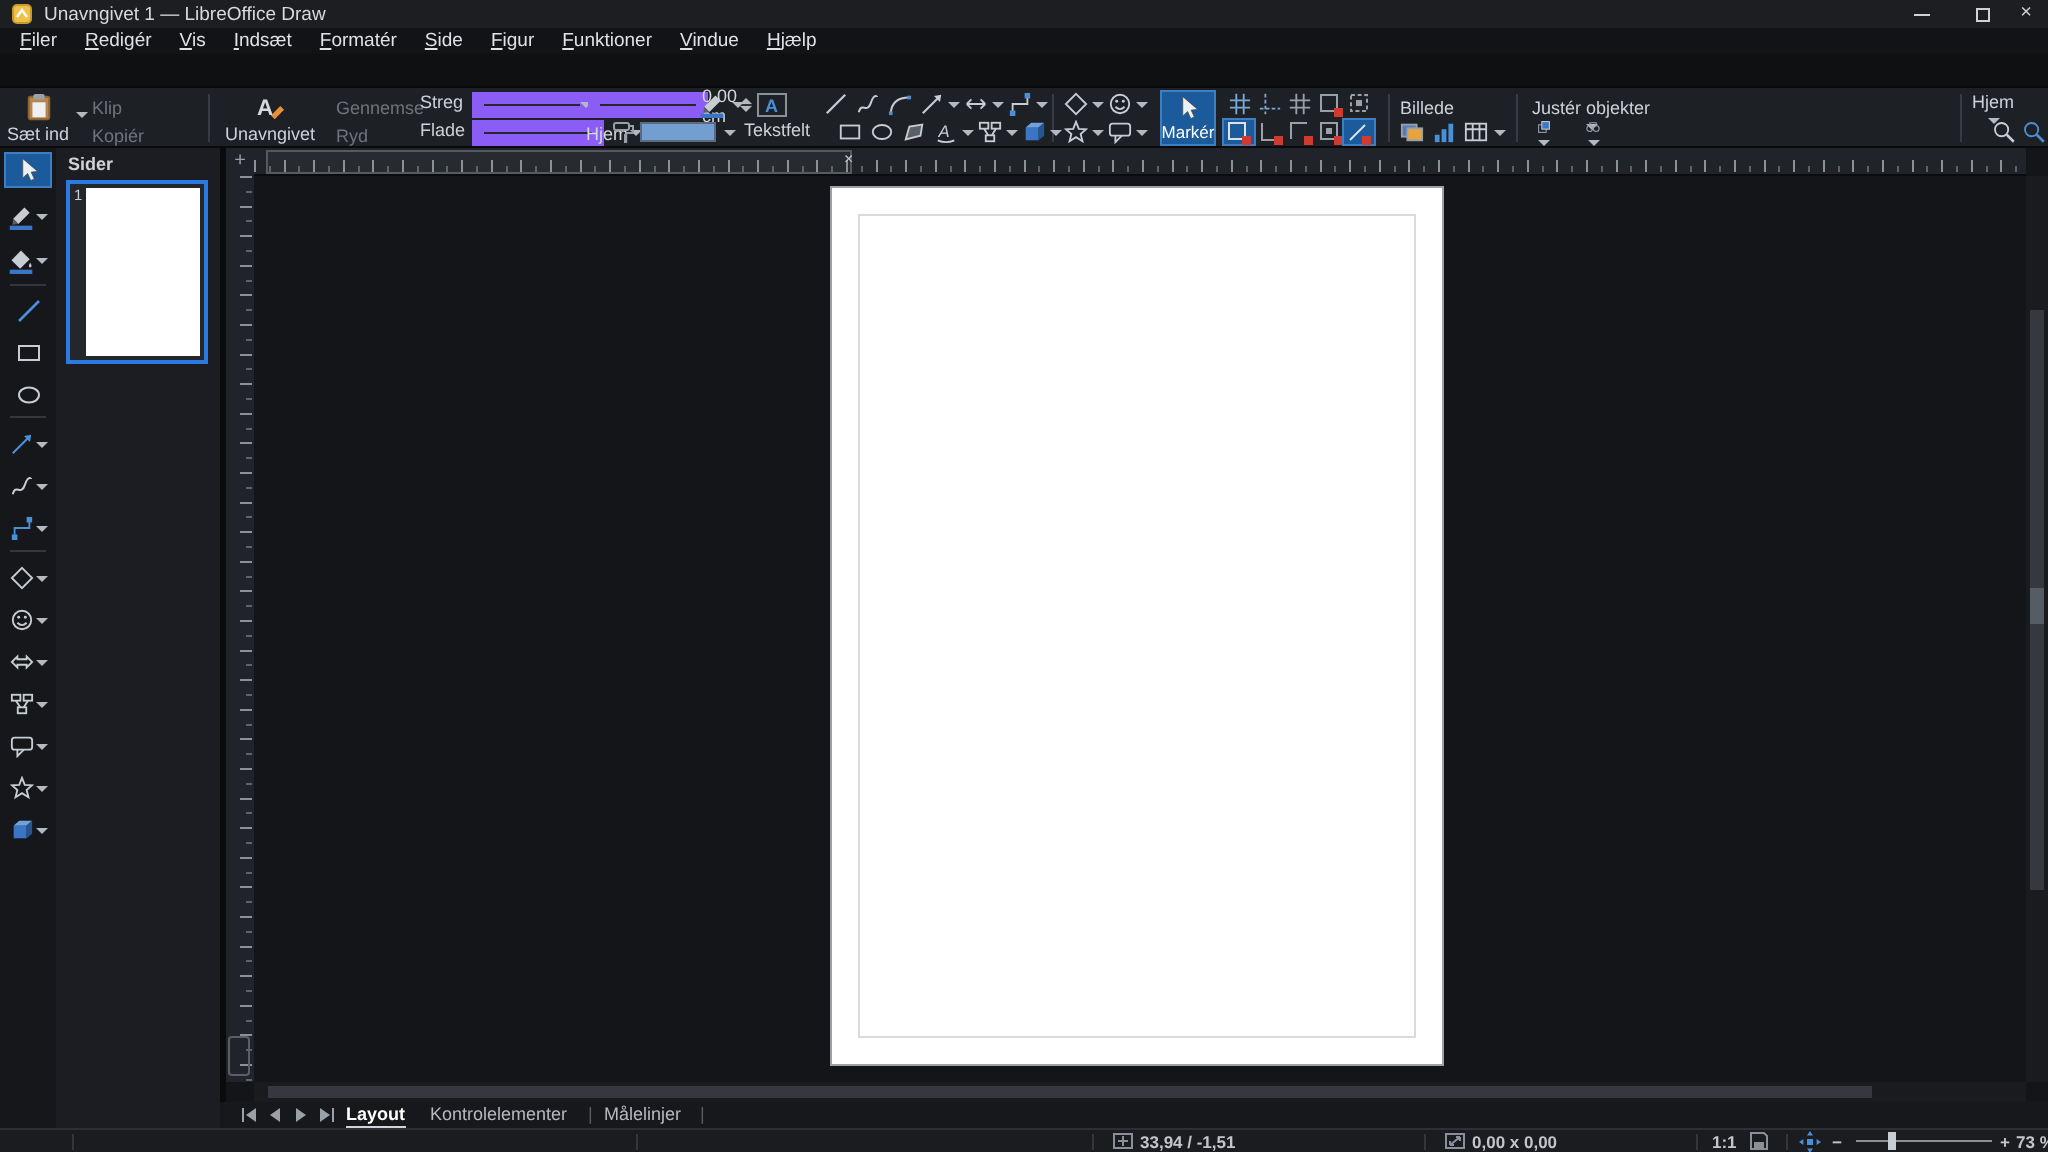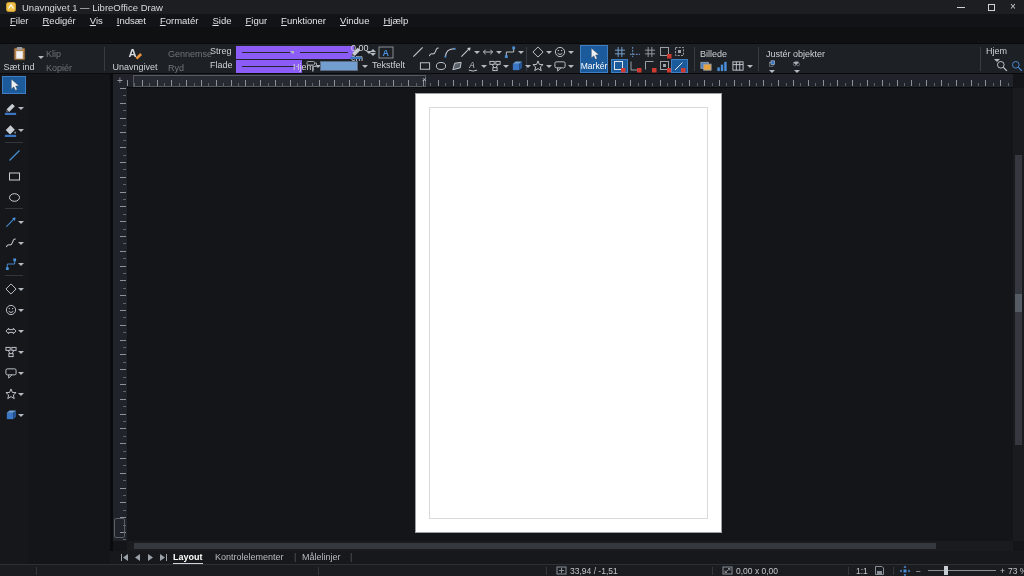--- a/index.html
+++ b/index.html
@@ -95,21 +95,21 @@
   
   #layerbar { left:110px; top:551px; width:914px; height:13px; background:#17181c; font-size:9px; color:#b6bac0; }
   #layerbar .nav { position:absolute; top:2px; }
   .ltab { position:absolute; top:1px; line-height:11px; }
   .ltab.active { color:#ffffff; font-weight:bold; border-bottom:1px solid #d0d3d7; }
   .lsep { position:absolute; top:1px; color:#565b61; }
 
   
   #statusbar { left:0; top:564px; width:1024px; height:12px; background:#1b1c20; border-top:1px solid #2d3036;
                font-size:8.5px; color:#c2c6cb; }
-  .scell { position:absolute; top:0; height:11px; display:flex; align-items:center; gap:3px; }
+  .scell { position:absolute; top:0; height:11px; display:flex; align-items:center; gap:3px;font-weight:bold; }
   .sdiv { position:absolute; top:2px; width:1px; height:8px; background:#34363b; }
   #zoomtrack { position:absolute; left:928px; top:5px; width:68px; height:1px; background:#8a9097; }
   #zoomthumb { position:absolute; left:944px; top:1px; width:4px; height:9px; background:#c8cdd4; }
 </style>
 </head>
 <body>
 
 <div id="app">
 
   <div class="abs" id="titlebar">
@@ -645,20 +645,28 @@
     <div class="side-it" style="top:332px">
       <svg width="12" height="12" viewBox="0 0 13 13">
         <rect x="2" y="4" width="7" height="7" fill="#3a76c4"></rect>
         <path d="M2 4 L5 1.5 L12 1.5 L9 4 Z" fill="#6fa3dd"></path>
         <path d="M9 4 L12 1.5 L12 8.5 L9 11 Z" fill="#255693"></path>
       </svg>
       <span class="dd"></span>
     </div>
   </div>
 
+  <div class="abs" id="pagespanel">
+    <span class="hdr txt">Sider</span>
+    <span class="pclose">×</span>
+    <div id="thumb">
+      <div class="pg"></div>
+      <span class="num">1</span>
+    </div>
+  </div>
   <div class="abs" id="splitter"></div>
 
   <div class="abs" id="corner">+</div>
   <div class="abs" id="hruler">
     <div class="seg"></div>
     <div class="t1"></div>
     <div class="t2"></div>
     <span class="mark">×</span>
   </div>
   <div class="abs" id="vruler">

